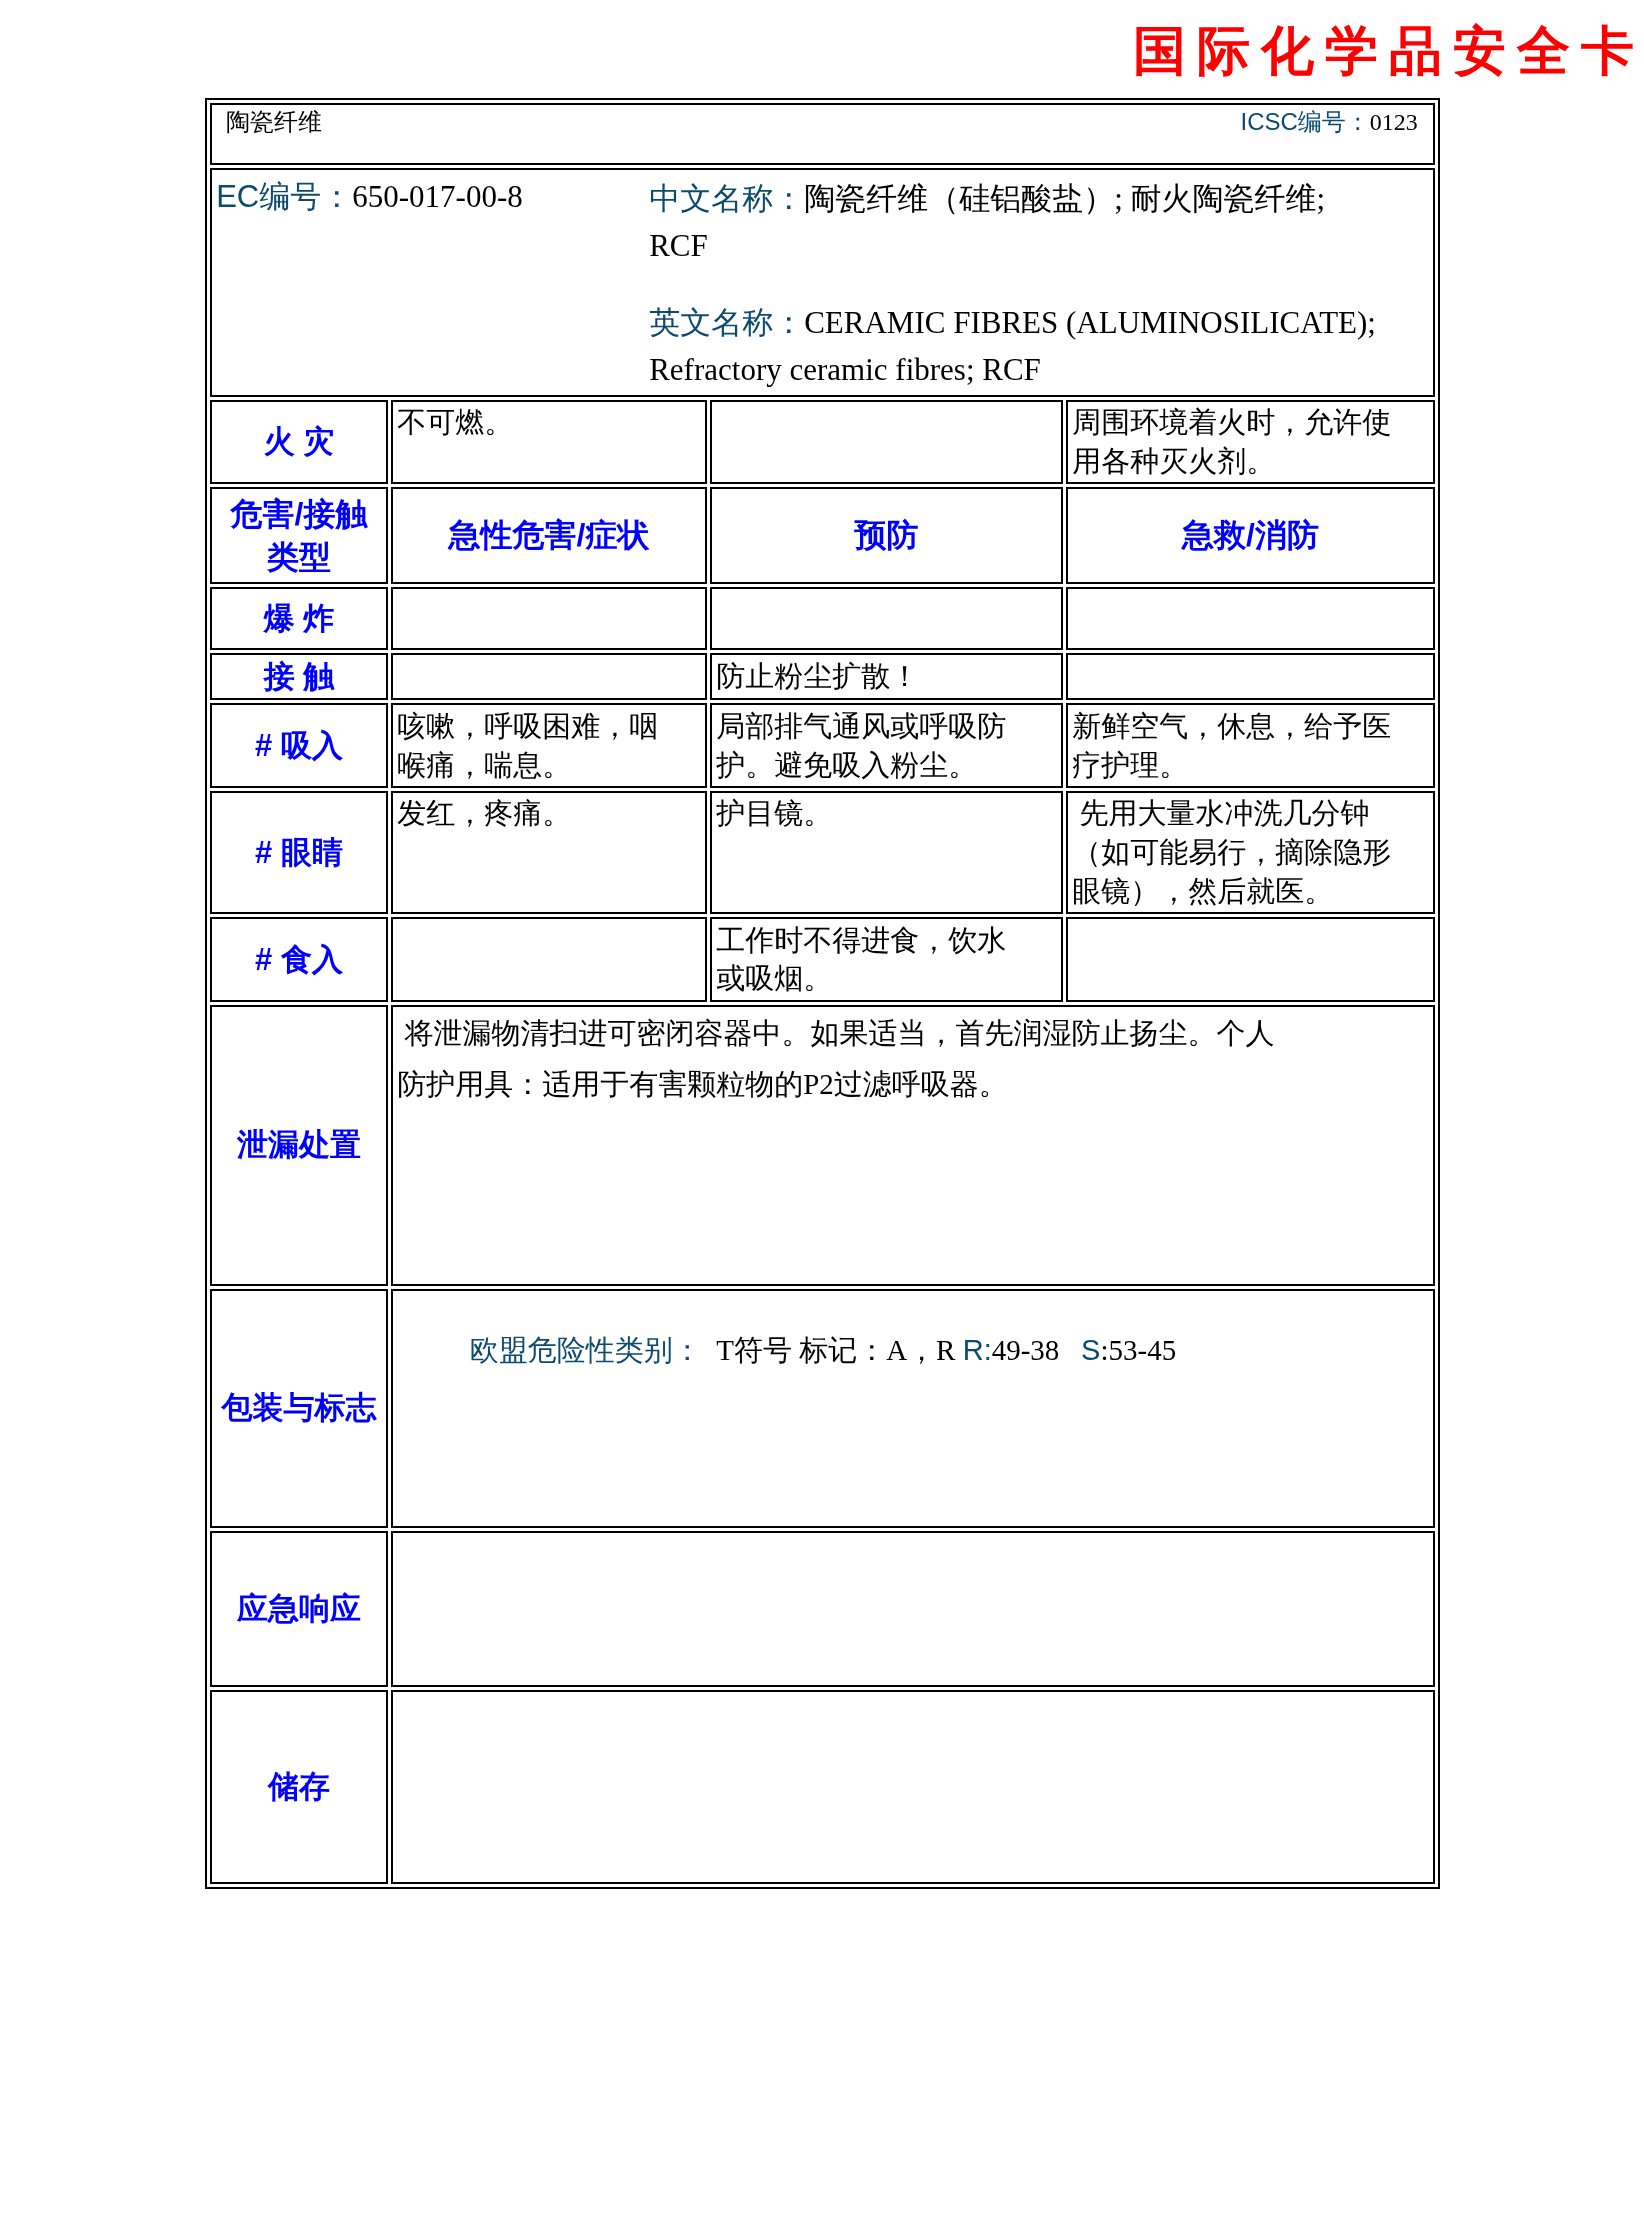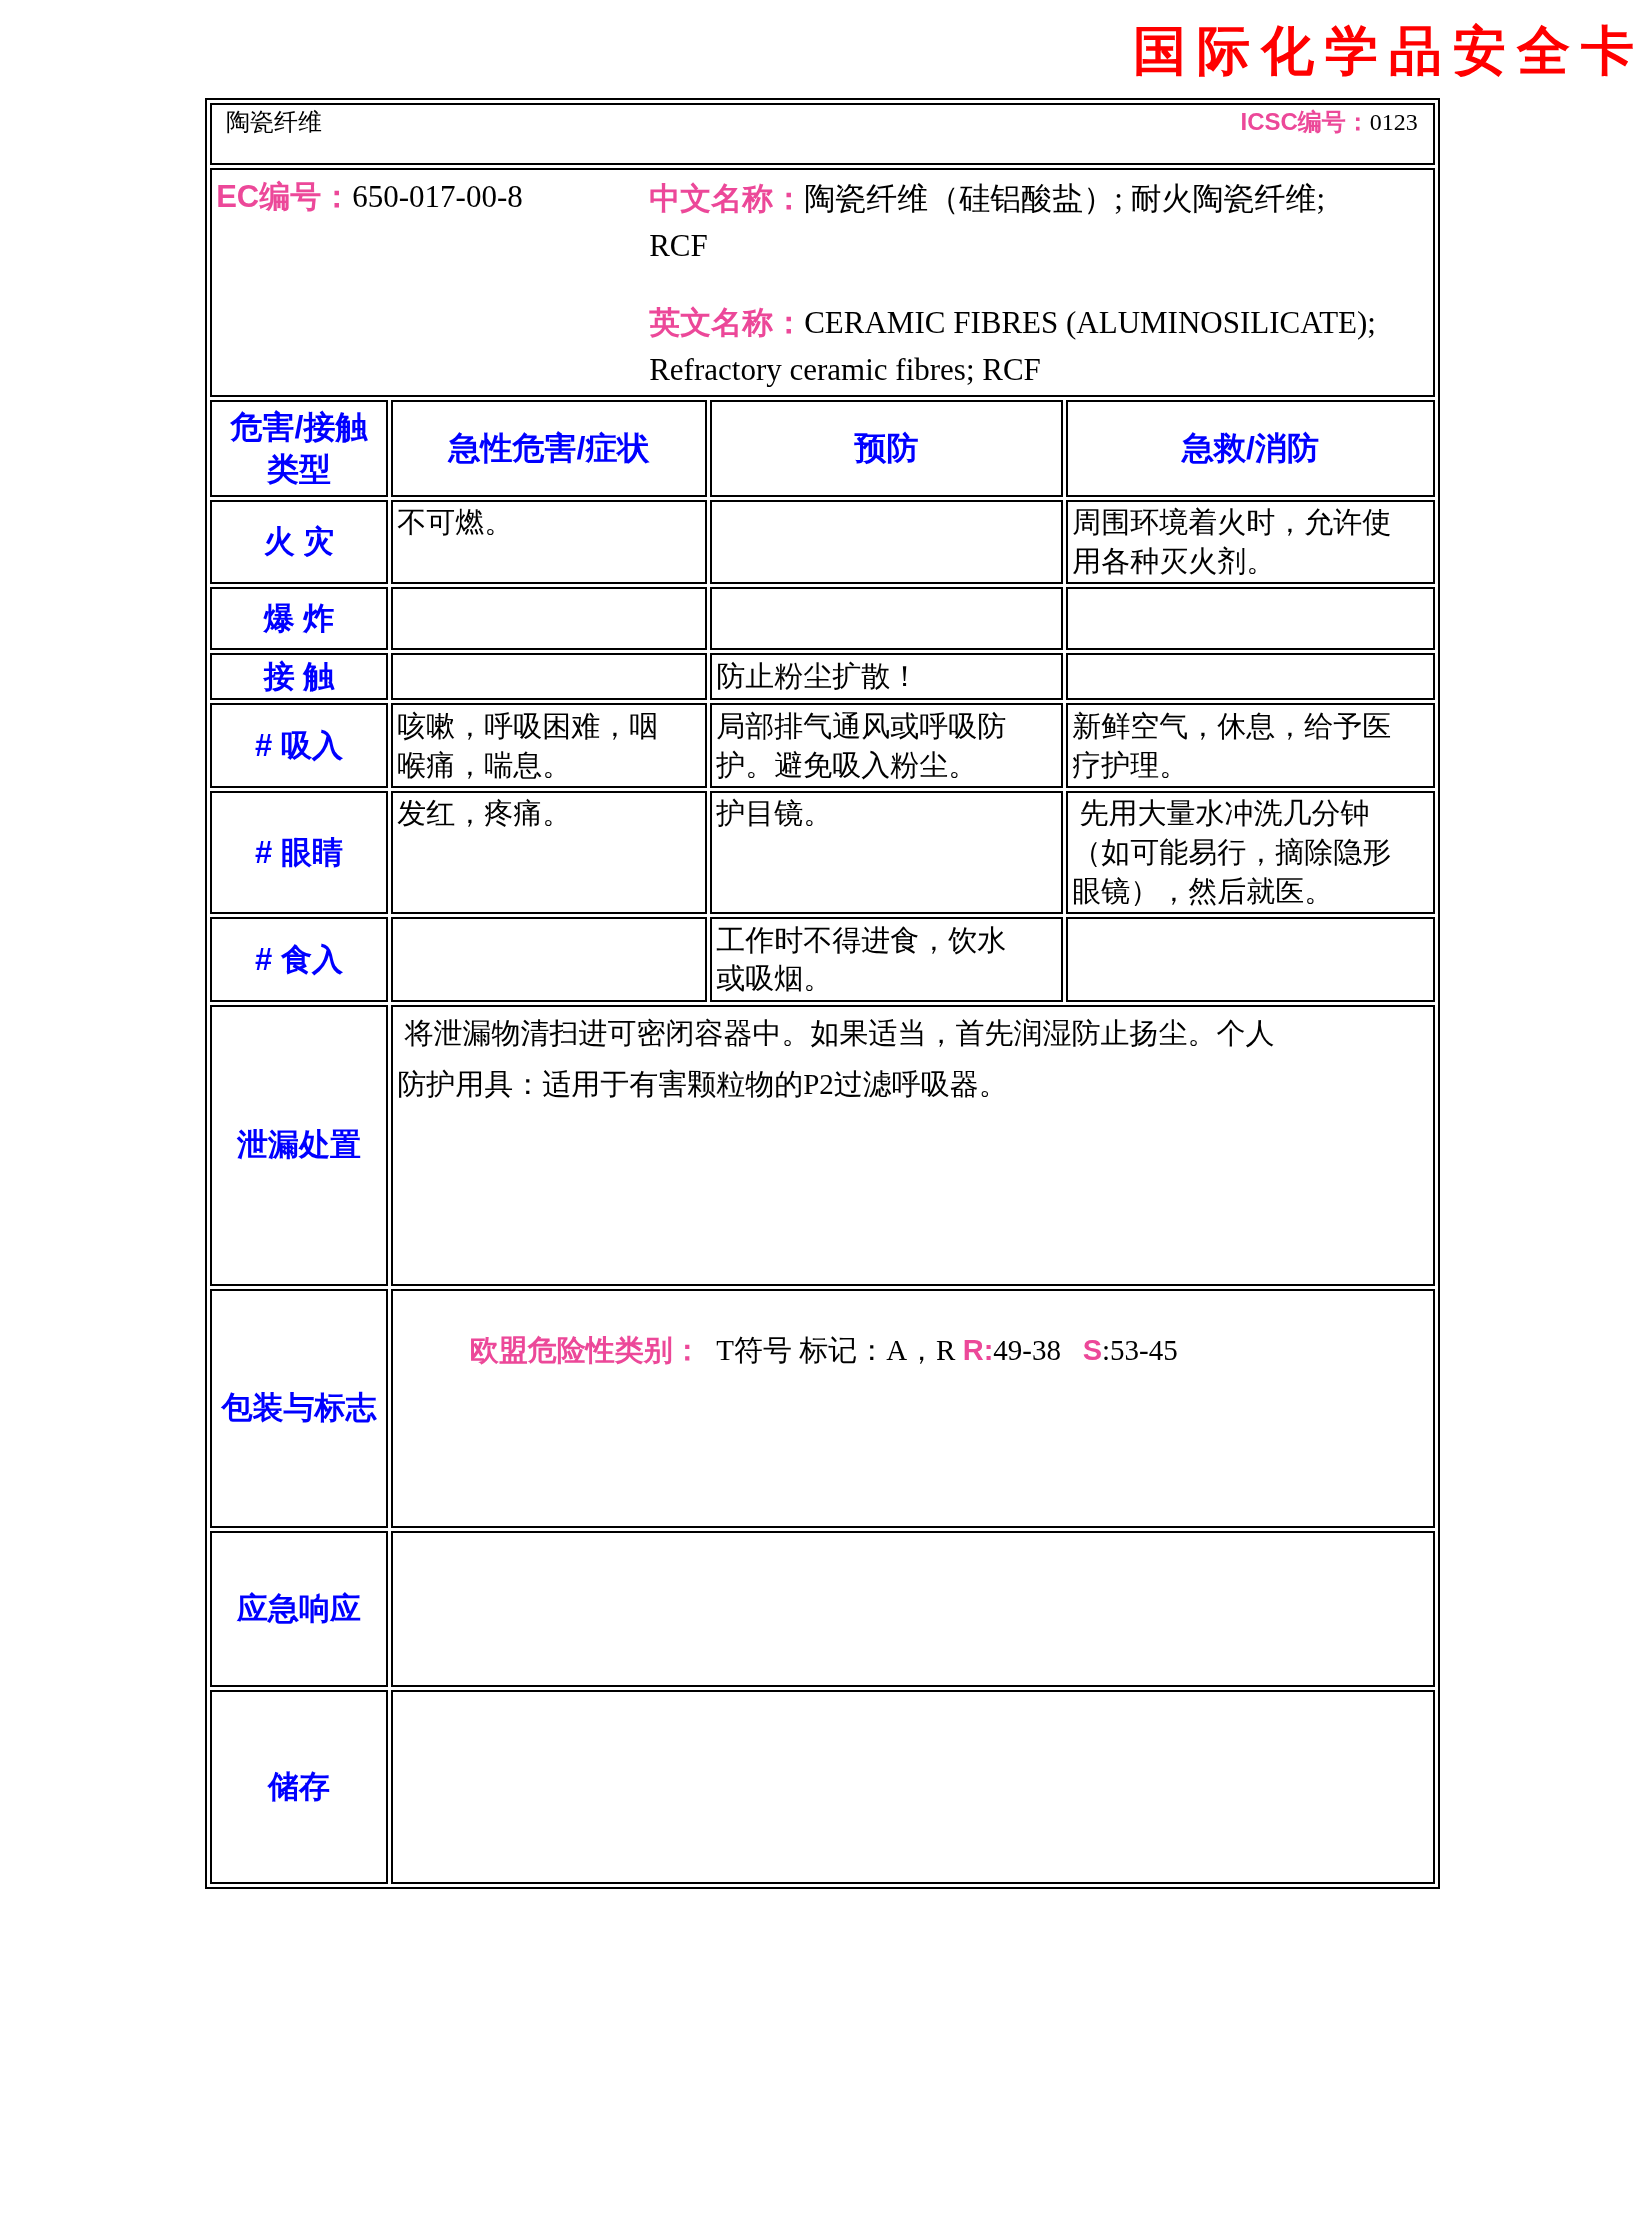--- a/index.html
+++ b/index.html
@@ -55,23 +55,23 @@
     vertical-align:middle;
     text-align:center;
     color:#0000ff;
     font-family:"Liberation Sans", sans-serif;
     font-weight:bold;
     font-size:32px;
     padding:0 1.4px;
     white-space:pre-line;
   }
   .blue-label{
-    color:#ec4899;
+    color:#0c4a6e;
     font-family:"Liberation Sans", sans-serif;
-    font-weight:bold;
+    font-weight:normal;
   }
   .name-row-flex{
     display:flex;
     height:100%;
     align-items:center;
     justify-content:space-between;
     font-size:24px;
     padding:0 11px 0 9.7px;
   }
   .id-row-flex{
@@ -129,34 +129,34 @@
             </div>
             <div class="name-block second">
               <span class="blue-label">英文名称：</span><span class="val">CERAMIC FIBRES (ALUMINOSILICATE);
 Refractory ceramic fibres; RCF</span>
             </div>
           </div>
         </div>
       </td>
     </tr>
 
+    <tr style="height:80px">
+      <td class="label-cell">火 灾</td>
+      <td class="cell-pre">不可燃。</td>
+      <td class="cell-pre"></td>
+      <td class="cell-pre">周围环境着火时，允许使
+用各种灭火剂。</td>
+    </tr>
+
     <tr style="height:97px">
       <td class="header-cell">危害/接触
 类型</td>
       <td class="header-cell">急性危害/症状</td>
       <td class="header-cell">预防</td>
       <td class="header-cell">急救/消防</td>
-    </tr>
-
-    <tr style="height:80px">
-      <td class="label-cell">火 灾</td>
-      <td class="cell-pre">不可燃。</td>
-      <td class="cell-pre"></td>
-      <td class="cell-pre">周围环境着火时，允许使
-用各种灭火剂。</td>
     </tr>
 
     <tr style="height:63px">
       <td class="label-cell">爆 炸</td>
       <td class="cell-pre"></td>
       <td class="cell-pre"></td>
       <td class="cell-pre"></td>
     </tr>
 
     <tr style="height:47px">

